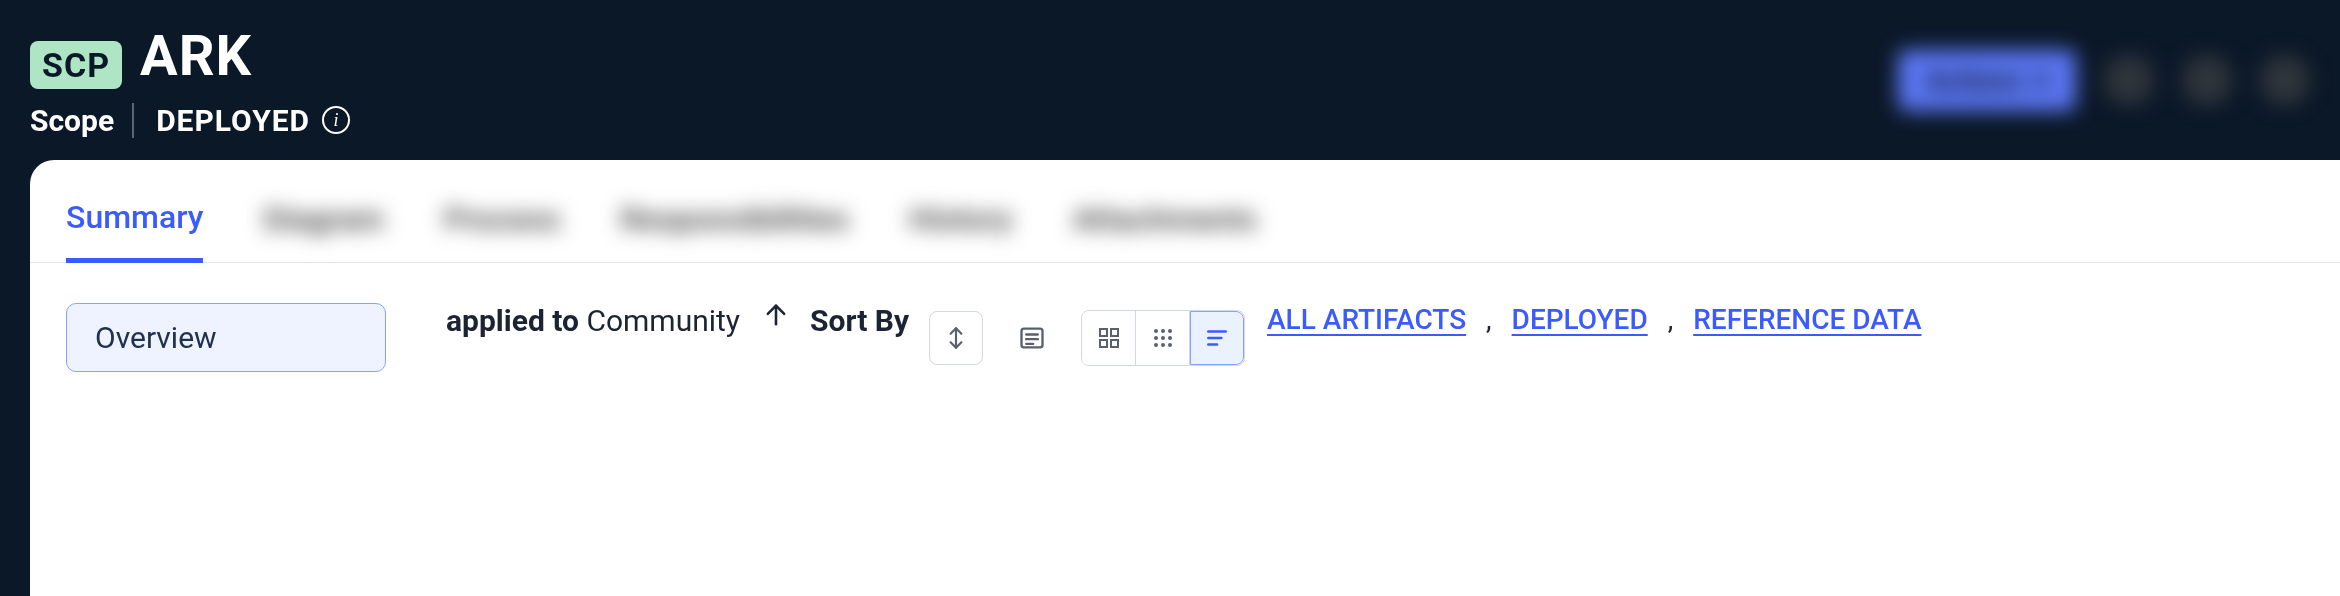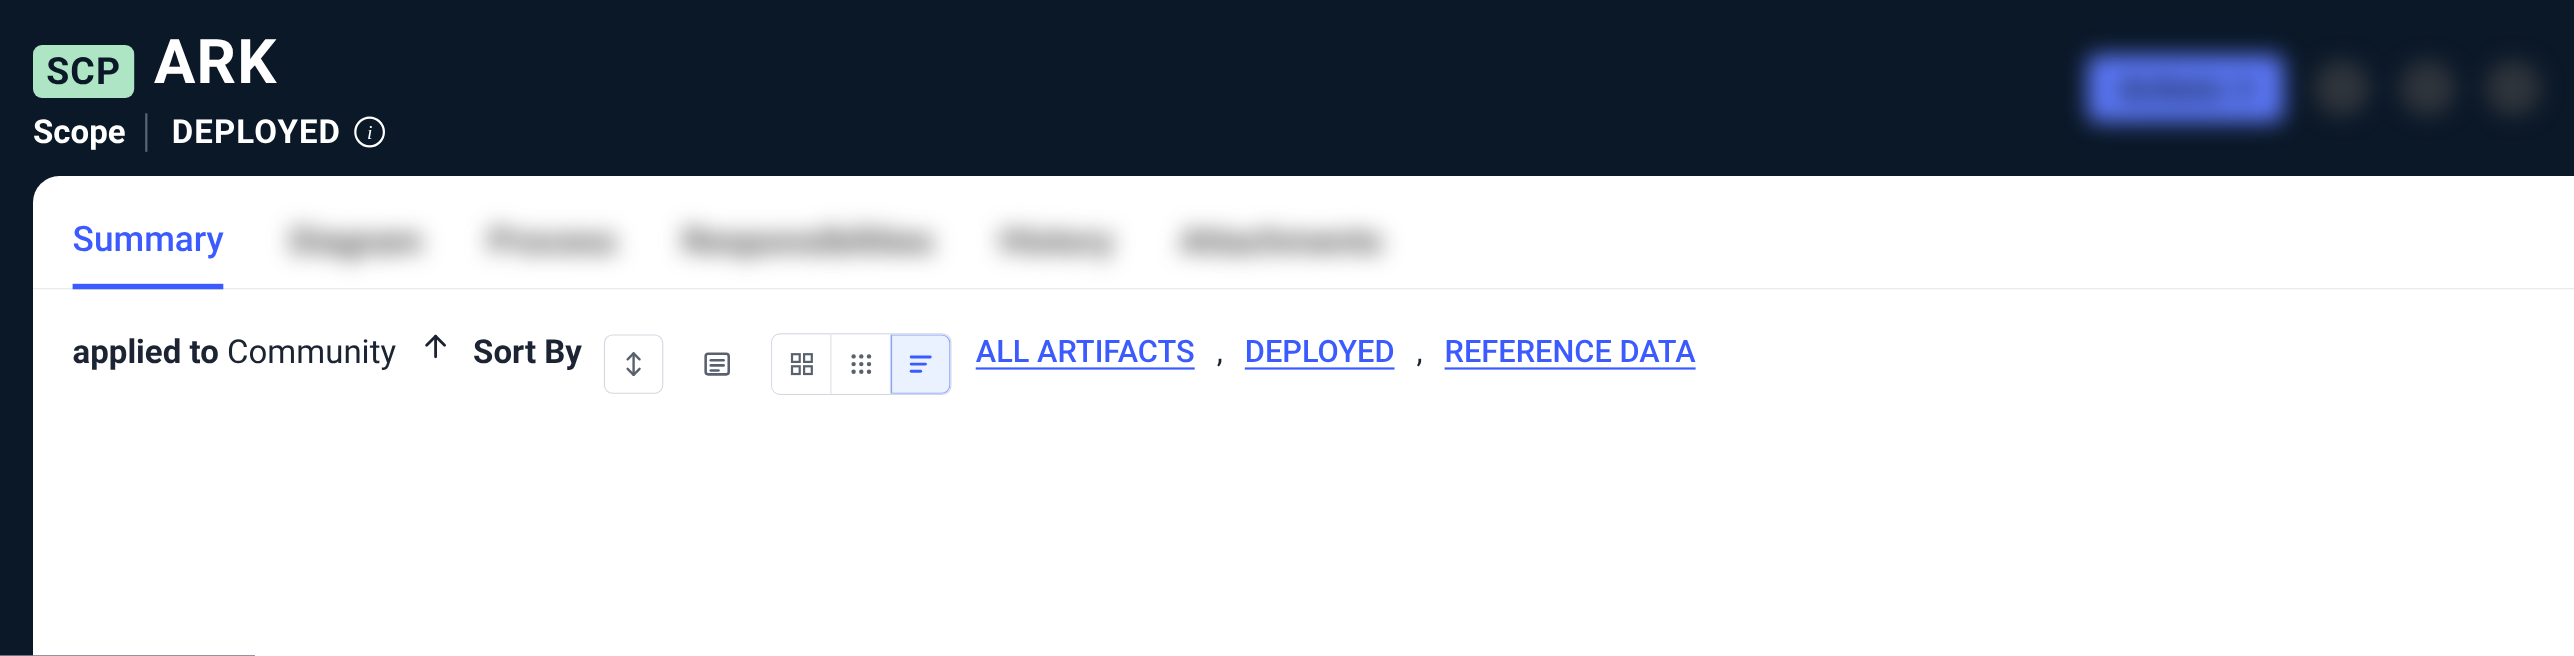--- a/index.html
+++ b/index.html
@@ -170,20 +170,23 @@
   <div class="tabs-row">
     <div class="tab active">Summary</div>
     <div class="tab blurred">Diagram</div>
     <div class="tab blurred">Process</div>
     <div class="tab blurred">Responsibilities</div>
     <div class="tab blurred">History</div>
     <div class="tab blurred">Attachments</div>
   </div>
 
   <div class="content-row">
+    <div class="subnav">
+      <div class="subnav-item">Overview</div>
+    </div>
 
     <div class="main-col">
       <div class="applied-row">
         <span class="bold">applied to</span>
         <span>Community</span>
       </div>
 
       <div class="sort-row">
         <span class="arrow-up-icon">
           <svg width="28" height="28" viewBox="0 0 24 24" fill="none" stroke="currentColor" stroke-width="2.2" stroke-linecap="round" stroke-linejoin="round">

